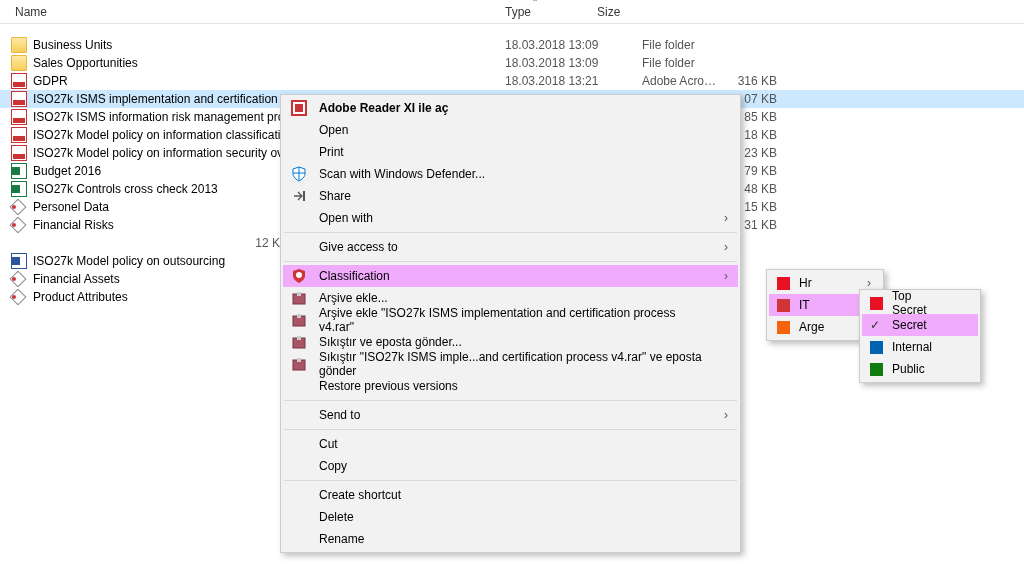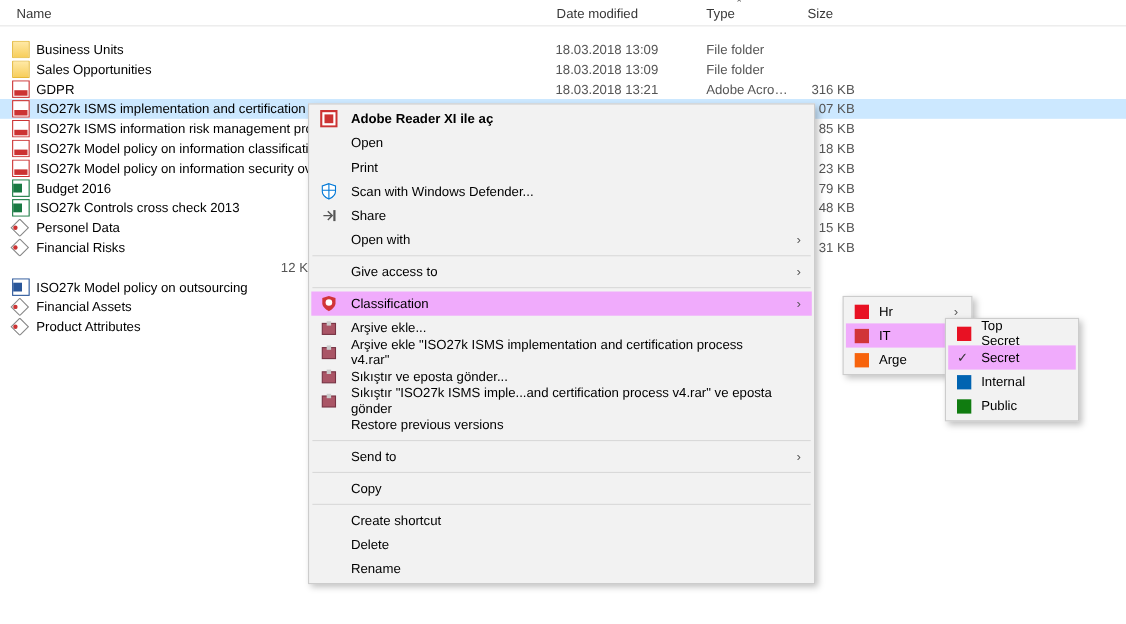--- a/index.html
+++ b/index.html
@@ -46,23 +46,20 @@
     .check { position:absolute; left:8px; font-size:12px; color:#333;}
     svg { display:block;}
   </style>
 </head>
 <body>
 
 <div class="header">
   <div class="col-name">
       <span>Name</span>
     </div>
-  <div class="col-date">
-      <span>Date modified</span>
-    </div>
   <div class="col-type">
       <span>Type</span>
       <span class="sort-arrow">⌃</span>
     </div>
   <div class="col-size">
       <span>Size</span>
     </div>
 </div>
 
 <div class="file-list" id="file-list">
@@ -293,20 +290,23 @@
   <div class="ctx-item">
       <span>Restore previous versions</span>
     </div>
   <div class="sep"></div>
   <div class="ctx-item">
       <span>Send to</span>
       <span class="arrow">›</span>
     </div>
   <div class="sep"></div>
   <div class="ctx-item">
+      <span>Cut</span>
+    </div>
+  <div class="ctx-item">
       <span>Copy</span>
     </div>
   <div class="sep"></div>
   <div class="ctx-item">
       <span>Create shortcut</span>
     </div>
   <div class="ctx-item">
       <span>Delete</span>
     </div>
   <div class="ctx-item">

